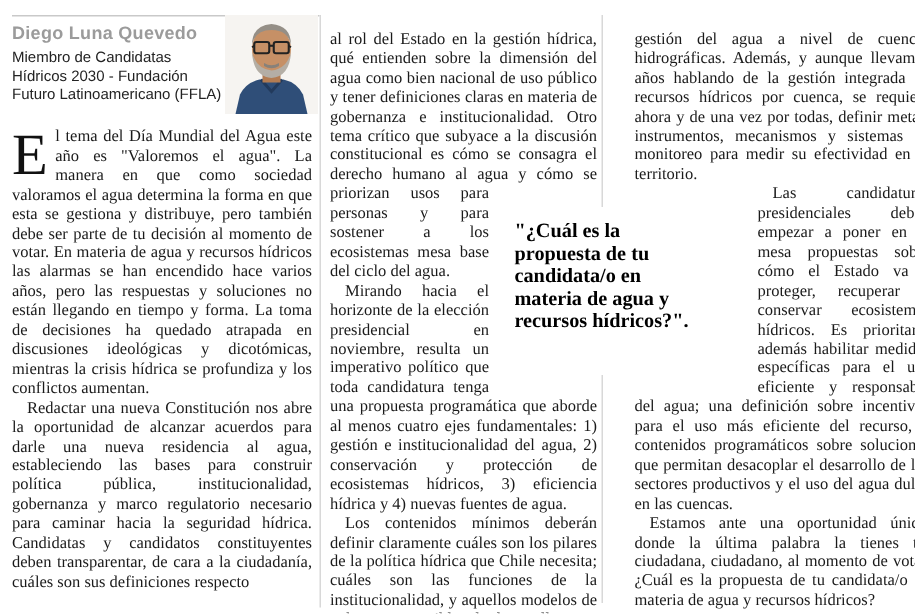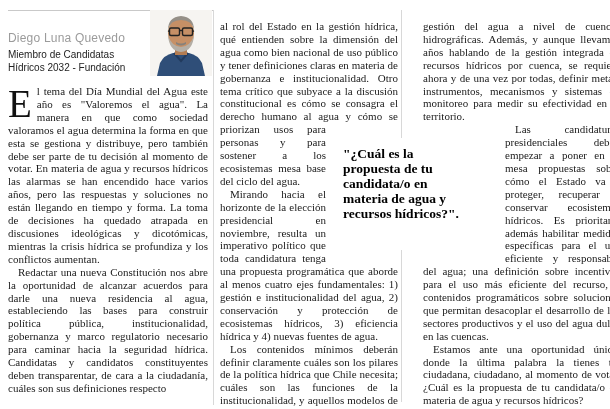--- a/index.html
+++ b/index.html
@@ -2,22 +2,22 @@
 <html lang="es"><head>
 <meta charset="utf-8">
 <style>
   html,body{margin:0;padding:0;background:#ffffff;}
   #page{position:relative;width:610px;height:409px;background:#ffffff;overflow:hidden;
         font-family:"Liberation Serif","DejaVu Serif",serif;color:#1a1a1a;}
   .hrule{position:absolute;height:1px;background:#c9c9c9;}
   .vrule{position:absolute;width:1px;background:#d8d8d8;}
   
   #header{position:absolute;left:8px;top:15px;width:205px;}
-  .author-name{font-family:"Liberation Sans","DejaVu Sans",sans-serif;font-weight:normal;
-               font-size:12px;line-height:14px;color:#9b9b9b;letter-spacing:.2px;margin:16px 0 4px 0;}
+  .author-name{font-family:"Liberation Sans","DejaVu Sans",sans-serif;font-weight:bold;
+               font-size:12px;line-height:14px;color:#9b9b9b;letter-spacing:.2px;margin:0 0 4px 0;}
   .author-bio{font-family:"Liberation Sans","DejaVu Sans",sans-serif;font-size:10px;
               line-height:12.5px;color:#232323;margin:0;}
   #photo{position:absolute;left:150px;top:10px;width:62px;height:66px;}
   
   .col{position:absolute;text-align:justify;font-size:11px;line-height:12.9px;}
   .col p{margin:0;padding:0;}
   .col p.indent{text-indent:10px;}
   #col1{left:8px;top:85px;width:200px;}
   #col2{left:220px;top:20px;width:178px;}
   #col3{left:423px;top:20px;width:197px;}
@@ -33,21 +33,22 @@
 <div id="page">
 
   <div class="hrule" style="left:8px;top:10px;width:205px;"></div>
   <div class="vrule" style="left:213px;top:10px;height:395px;"></div>
   <div class="vrule" style="left:401px;top:10px;height:128px;"></div>
   <div class="vrule" style="left:401px;top:250px;height:152px;"></div>
 
   <div id="header">
     <p class="author-name">Diego Luna Quevedo</p>
     <p class="author-bio">Miembro de Candidatas</p>
-    <p class="author-bio">Hídricos 2032 - Fundación</p>
+    <p class="author-bio">Hídricos 2030 - Fundación</p>
+    <p class="author-bio">Futuro Latinoamericano (FFLA)</p>
   </div>
 
   <div id="photo">
     <svg width="62" height="66" viewBox="0 0 62 66">
       <rect width="62" height="66" fill="#f6f4f1"></rect>
       <path d="M7,66 L10,53 Q14,45 23,43 L39,43 Q48,45 52,53 L55,66 Z" fill="#2f4e78"></path>
       <path d="M24,43 L31,51 L38,43" fill="none" stroke="#223a5c" stroke-width="2"></path>
       <rect x="25" y="34" width="12" height="11" fill="#b37c52"></rect>
       <ellipse cx="31" cy="23" rx="13" ry="16" fill="#c69066"></ellipse>
       <path d="M18,20 Q18,7 31,6 Q44,7 44,20 Q42,10 31,10 Q20,10 18,20" fill="#958f87"></path>

